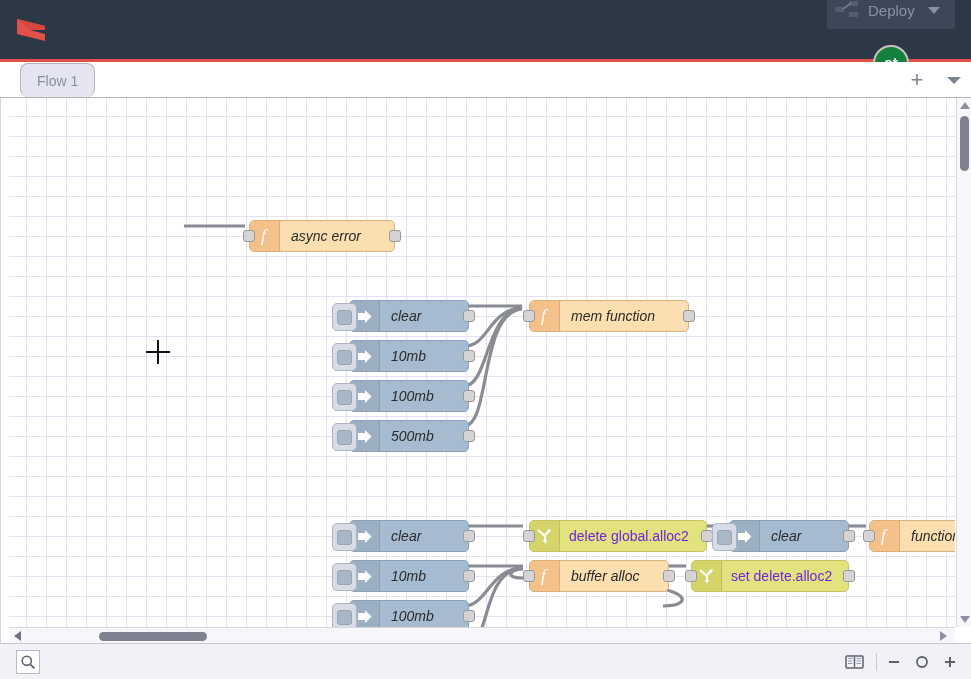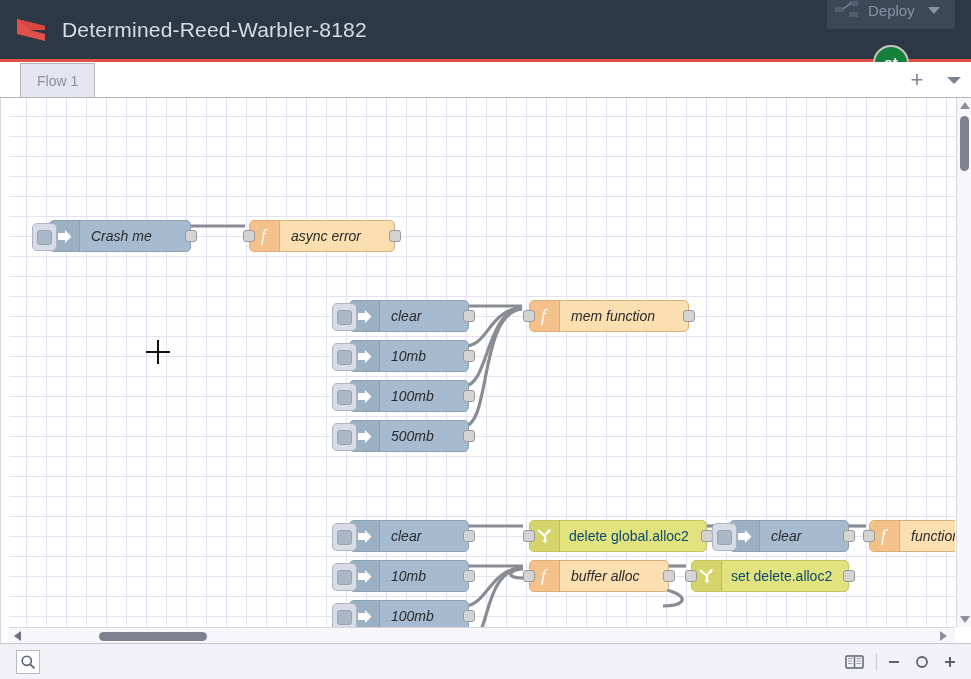--- a/index.html
+++ b/index.html
@@ -59,21 +59,21 @@
     background: #fff; display: flex; align-items: flex-end;
     border-bottom: 1px solid #b5b5b5;
   }
   #tab-left-gap { width: 20px; height: 100%; background: #fff; }
   .tab {
     height: 34px; display: flex; align-items: center;
     padding: 0 16px; font-size: 14px; cursor: pointer;
     border: 1px solid #b5b5b5; border-bottom: none;
     position: relative; white-space: nowrap;
   }
-  .tab.inactive { background: #e4e5f1; color: #89909c; }
+  .tab.inactive { background: #e4e5f1; color: #89909c; border-radius: 8px; }
   .tab.active {
     background: #fff; color: #3b3f46; font-weight: bold;
     margin-bottom: -1px; height: 35px; min-width: 200px;
   }
   #tabbar-spacer { flex: 1; height: 34px; }
   #tab-add {
     width: 40px; height: 34px; display: flex; align-items: center;
     justify-content: center; cursor: pointer; color: #7b8491; font-size: 22px;
   }
   #tab-menu {
@@ -116,21 +116,21 @@
     display: flex; align-items: center; justify-content: center;
     border-right: 1px solid rgba(0,0,0,.10);
     border-radius: 4px 0 0 4px;
   }
   .node.inject { background: #a6bbcf; border-color: #8d9fb3; }
   .node.inject .iconbox { background: rgba(0,0,0,.055); }
   .node.func { background: #f3b567; background: #fbdfb1; border-color: #d8b07a; }
   .node.func .iconbox { background: #f4c18a; }
   .node.change { background: #e2e27f; border-color: #c3c364; }
   .node.change .iconbox { background: #d4d46b; }
-  .node.change .lbl { font-style: normal; color: #0c4a6e; padding-left: 9px; }
+  .node.change .lbl { font-style: normal; color: #6d28d9; padding-left: 9px; }
 
   
   .inject-btn {
     position: absolute; left: -18px; top: 2px;
     width: 25px; height: 28px; border-radius: 5px;
     background: #d8dce6; border: 1px solid #aeb4c4;
     display: flex; align-items: center; justify-content: center;
   }
   .inject-btn i {
     display: block; width: 15px; height: 15px; border-radius: 3px;
@@ -222,21 +222,20 @@
 </head>
 <body>
 
 <div id="header">
   <span id="logo">
     <svg width="34" height="34" viewBox="0 0 34 34">
       <path d="M3 6 L31 13 L31 17 L16 17 L31 21 L31 28 L3 21 Z" fill="#e2504a"></path>
       <path d="M3 6 L31 13 L31 17 L16 17 Z" fill="#d9453f"></path>
     </svg>
   </span>
-  <span id="app-title">Determined-Reed-Warbler-8182</span>
 
   <div id="header-right">
     <div class="hdr-icon-btn">
       <svg width="28" height="28" viewBox="0 0 28 28">
         <path d="M4 6 H21 V20 H4 Z" fill="none" stroke="#cfd6de" stroke-width="2"></path>
         <path d="M4 17 L10 11 L15 16 L21 10" fill="none" stroke="#cfd6de" stroke-width="2"></path>
         <path d="M22 2 L23.6 6 L27.5 7.5 L23.6 9 L22 13 L20.4 9 L16.5 7.5 L20.4 6 Z" fill="#ffffff"></path>
       </svg>
     </div>
 
@@ -297,32 +296,20 @@
         <path d="M656,468 C666,468 668,468 677,468"></path>
 
         <path d="M694,428 C704,428 706,428 716,428"></path>
 
         <path d="M836,428 C846,428 848,428 857,428"></path>
 
         <path d="M654,508 C690,508 692,480 512,480 C498,480 498,472 514,471"></path>
       </g>
     </svg>
 
-    <div class="node inject" style="left:40px;top:122px;width:142px">
-      <div class="inject-btn">
-          <i></i>
-        </div>
-      <div class="iconbox">
-        <svg width="17" height="17" viewBox="0 0 17 17">
-            <path d="M2 5 H9 V2 L15.5 8.5 L9 15 V12 H2 Z" fill="#fff"></path>
-          </svg>
-      </div>
-      <div class="lbl">Crash me</div>
-      <div class="port out"></div>
-    </div>
 
     <div class="node func" style="left:240px;top:122px;width:146px">
       <div class="iconbox">
         <svg width="16" height="18" viewBox="0 0 16 18">
             <text x="4" y="14" font-family="Liberation Serif, serif" font-size="17" font-style="italic" fill="#fff">f</text>
           </svg>
       </div>
       <div class="lbl">async error</div>
       <div class="port in"></div>
       <div class="port out"></div>

